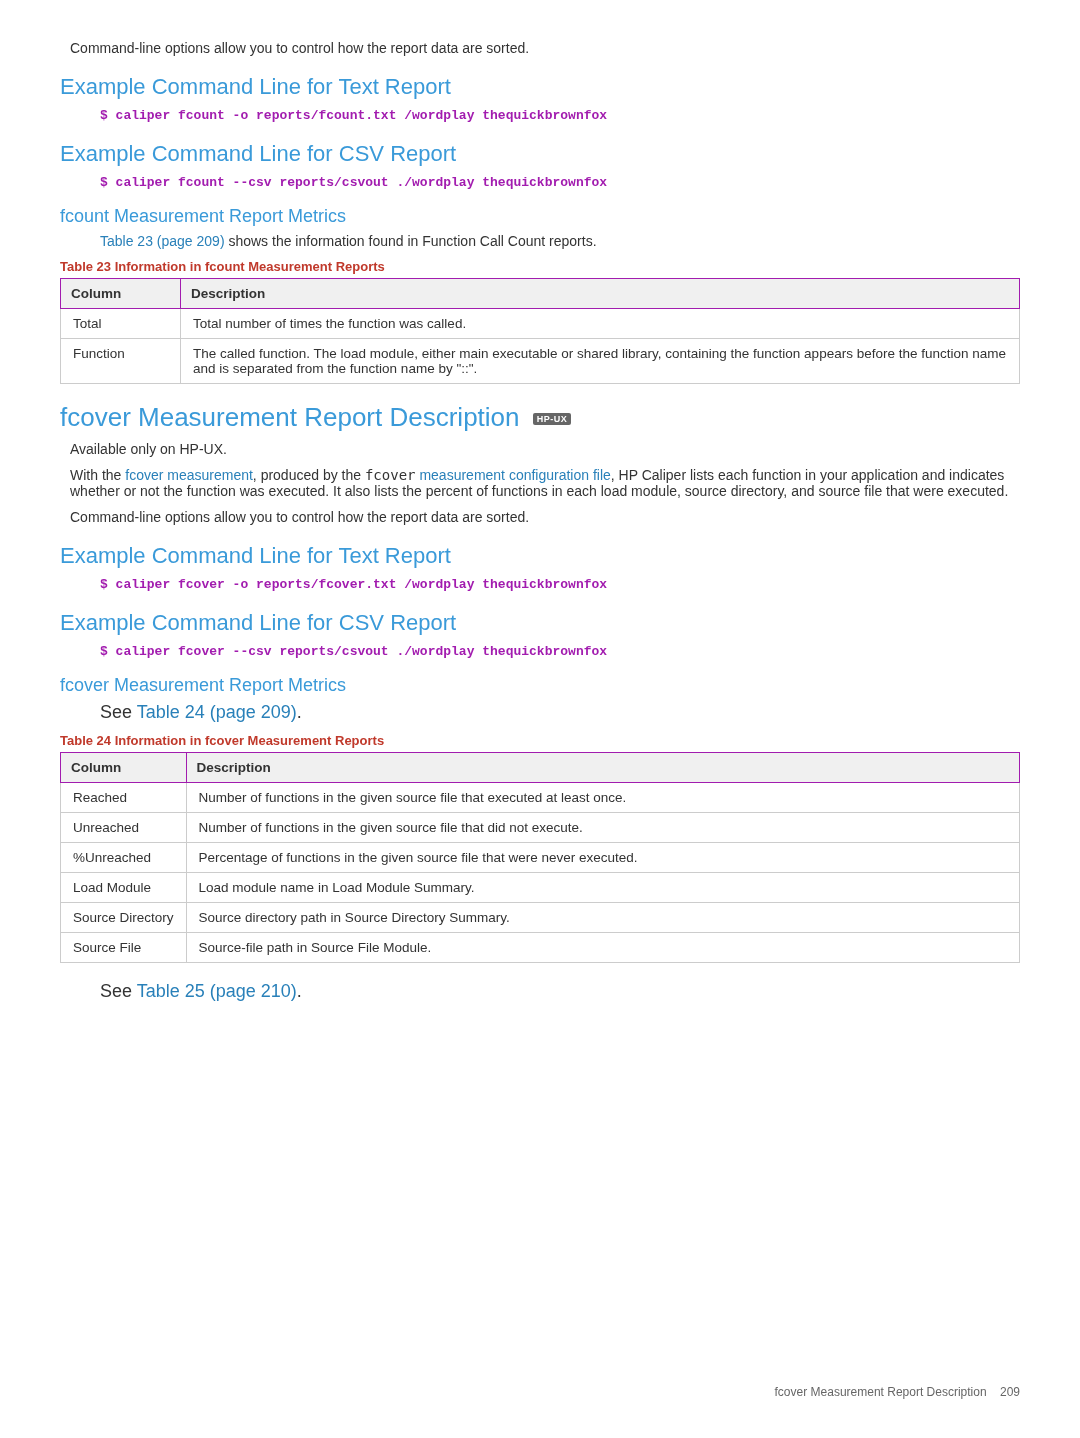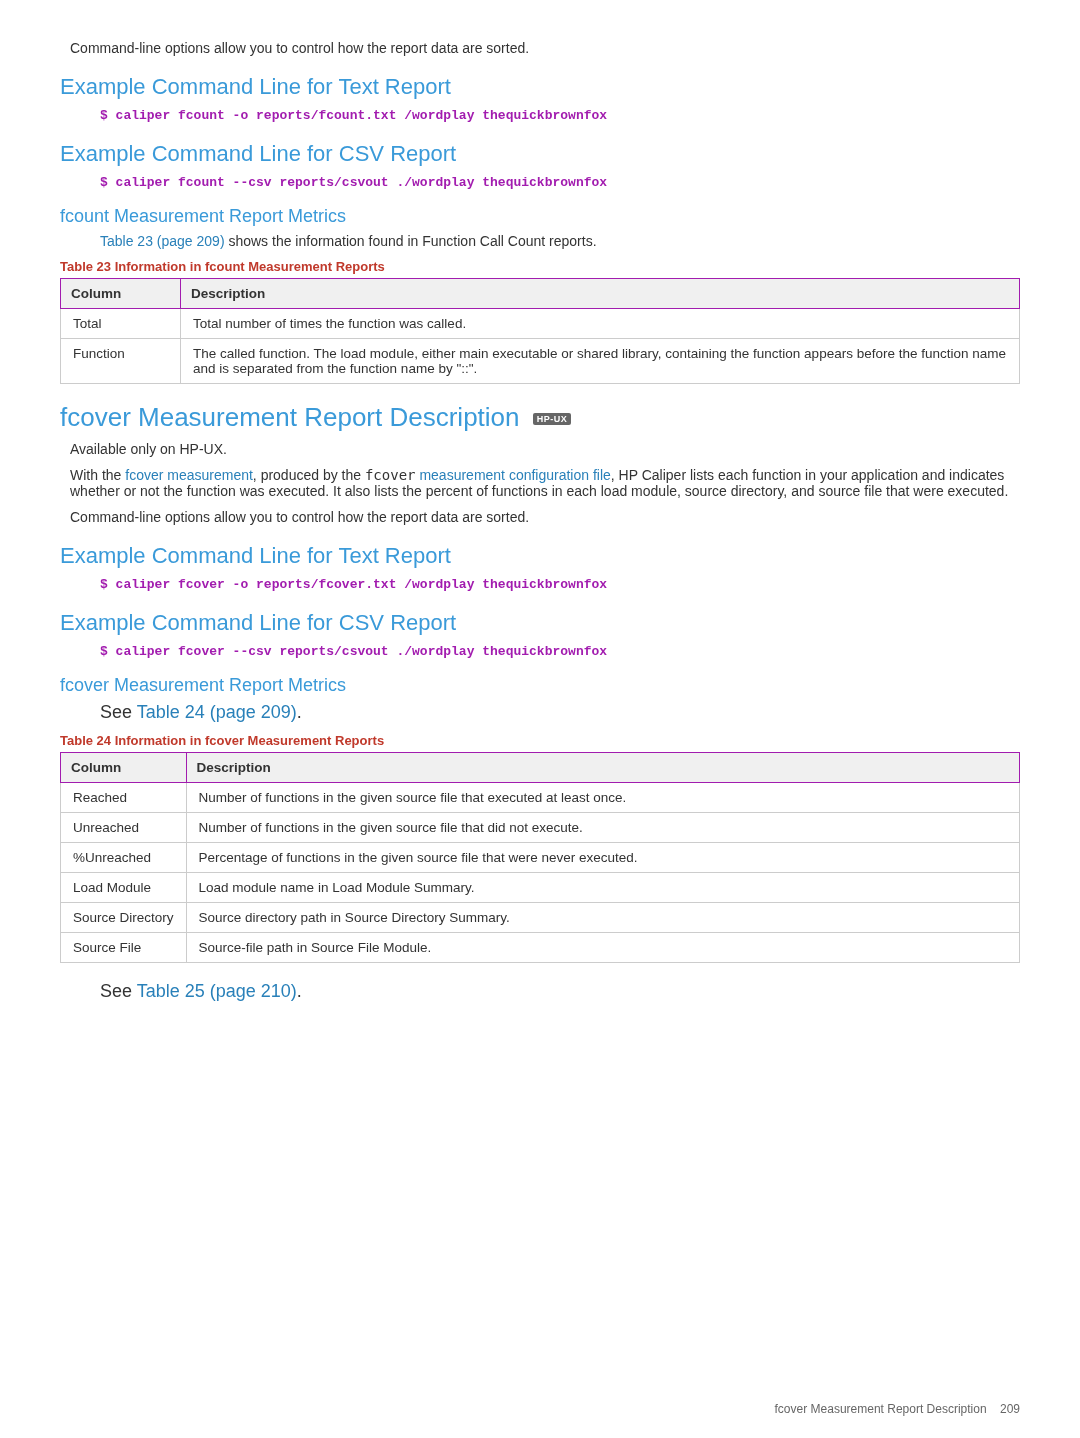--- a/index.html
+++ b/index.html
@@ -96,21 +96,21 @@
       font-size: 9px;
       font-weight: bold;
       padding: 1px 4px;
       border-radius: 2px;
       vertical-align: middle;
       margin-left: 6px;
       letter-spacing: 0.5px;
     }
     .footer {
       position: absolute;
-      bottom: 22px;
+      bottom: 39px;
       right: 60px;
       font-size: 12px;
       color: #666;
     }
     .see-text {
       font-size: 18px;
       color: #333;
       margin-bottom: 10px;
       margin-left: 40px;
     }

